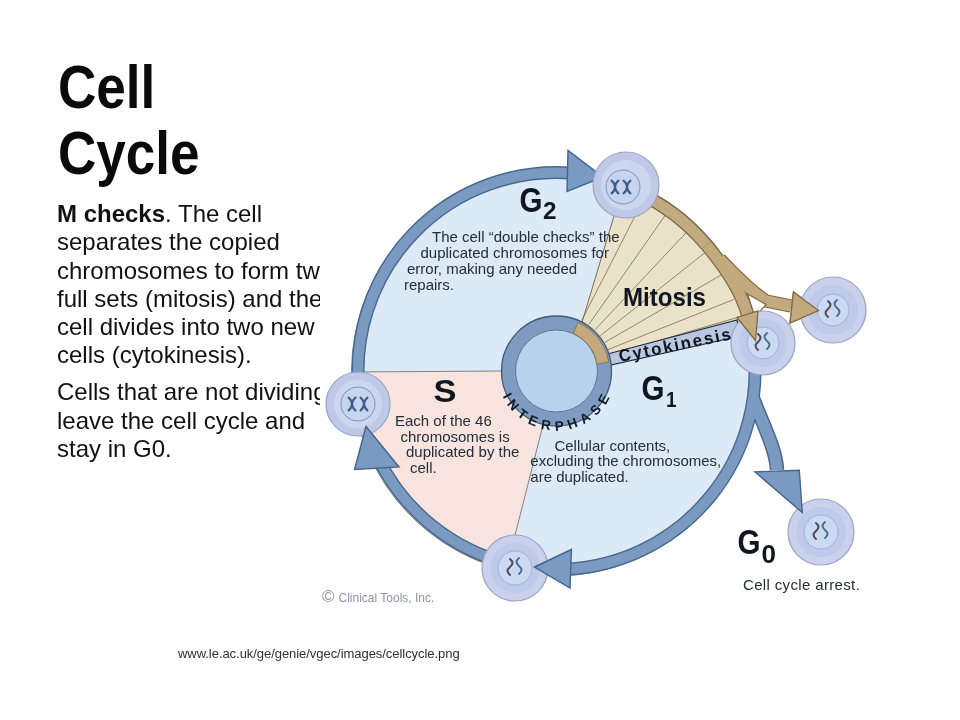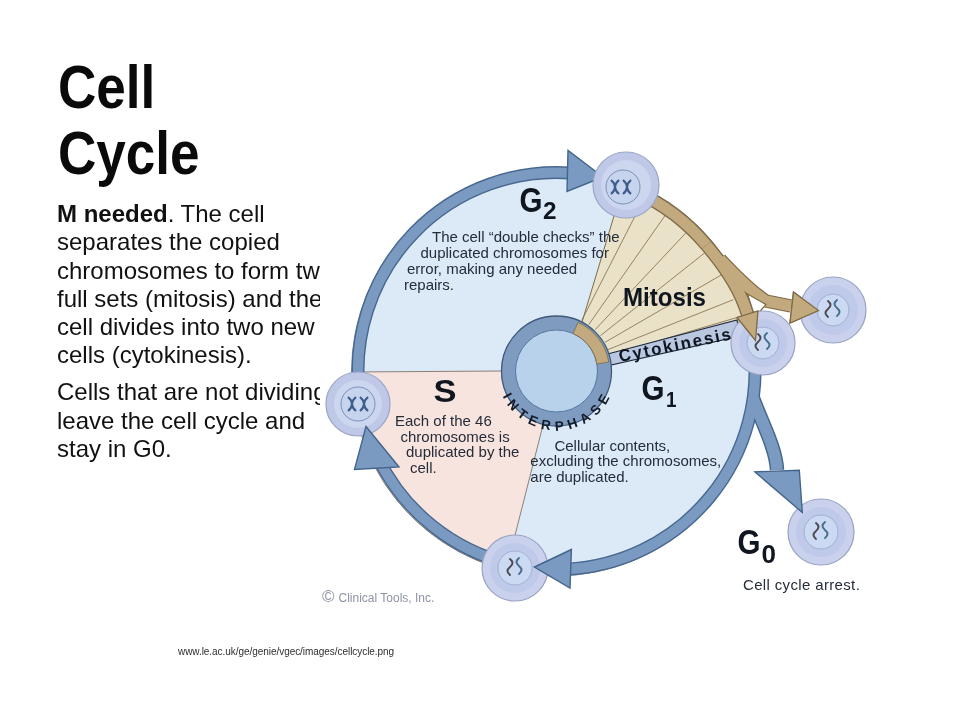--- a/index.html
+++ b/index.html
@@ -1,27 +1,27 @@
 <!DOCTYPE html>
 <html><head>
 <meta charset="utf-8">
 <style>
   html,body{margin:0;padding:0;}
   body{width:960px;height:720px;background:#ffffff;font-family:"Liberation Sans",sans-serif;position:relative;overflow:hidden;}
   .title{position:absolute;left:58px;top:55px;font-weight:bold;font-size:61px;line-height:65.7px;color:#0a0a0a;transform:scaleX(0.87);transform-origin:left top;white-space:nowrap;}
   .body-text{position:absolute;left:57px;top:200px;font-size:24px;line-height:28.3px;color:#111;white-space:nowrap;}
   .body-text p{margin:0 0 8.5px 0;}
-  .url{position:absolute;left:178px;top:646px;font-size:10px;letter-spacing:-0.05px;color:#2e2e2e;}
+  .url{position:absolute;left:178px;top:646px;font-size:13px;letter-spacing:-0.05px;color:#2e2e2e;}
   .diagram{position:absolute;left:320px;top:140px;width:600px;height:485px;background:#ffffff;}
 </style>
 </head>
 <body>
 <div class="title">Cell<br>Cycle</div>
 <div class="body-text">
-  <p><b>M needed</b>. The cell<br>separates the copied<br>chromosomes to form two<br>full sets (mitosis) and the<br>cell divides into two new<br>cells (cytokinesis).</p>
+  <p><b>M checks</b>. The cell<br>separates the copied<br>chromosomes to form two<br>full sets (mitosis) and the<br>cell divides into two new<br>cells (cytokinesis).</p>
   <p>Cells that are not dividing<br>leave the cell cycle and<br>stay in G0.</p>
 </div>
 <div class="diagram">
 <svg width="600" height="485" viewBox="320 140 600 485">
 
   <circle cx="555.5" cy="372" r="204" fill="#dce9f6" stroke="#8b8f96" stroke-width="1"></circle>
 
   <path d="M 506.2 569.9 A 204 204 0 0 1 351.5 372 L 501.5 371 A 55 55 0 0 0 543.2 424.3 Z" fill="#f8e4de" stroke="#8a8078" stroke-width="1"></path>
 
   <g fill="none">

